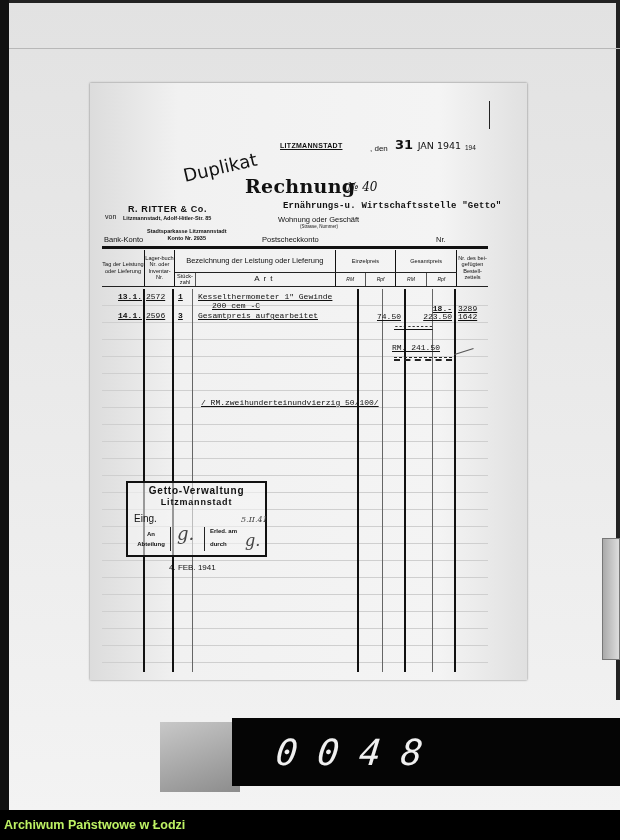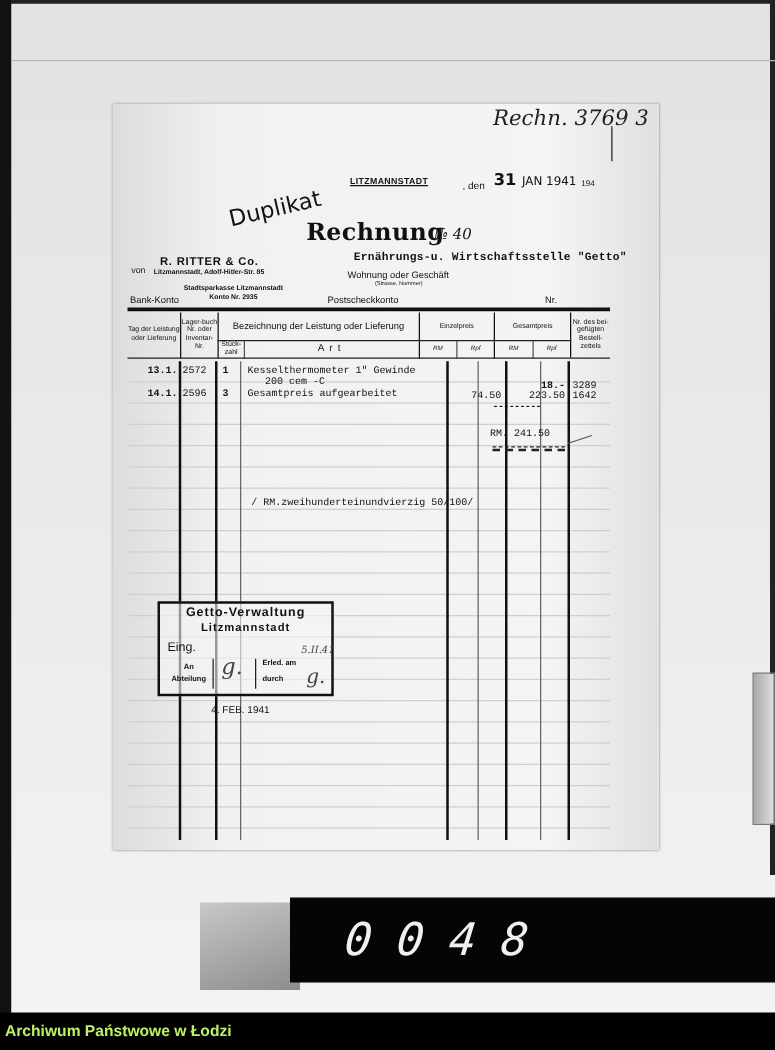--- a/index.html
+++ b/index.html
@@ -43,21 +43,21 @@
   table.inv th.last, table.inv td.last { border-right:none; }
   .hdr-big { font-size:7.5px; }
   .art-hdr { font-size:8px; letter-spacing:4px; }
   .rm { font-style:italic; font-size:5px; }
 
   .grid-body { position:absolute; left:12px; top:206px; width:386px; height:383px; }
   .vline { position:absolute; top:0; bottom:0; width:1px; background:#666; }
   .vline.thick { width:1.8px; background:#111; }
   .hline { position:absolute; left:0; width:386px; height:1px; background:#cfcfcf; }
 
-  .mono { font-family:"Liberation Mono", monospace; font-weight:bold; font-size:8px; white-space:nowrap; }
+  .mono { font-family:"Liberation Mono", monospace; font-weight:bold; font-size:8px; white-space:nowrap;text-decoration:underline; }
   .sum-dash { letter-spacing:-0.5px; }
   .double { border-bottom:2px dashed #222; border-top:1px dashed #222; height:1px; width:58px; }
 
   .stamp { position:absolute; left:36px; top:398px; width:137px; height:72px; border:2px solid #111; background:rgba(245,245,245,0.6); }
   .stamp .t1 { position:absolute; left:0; width:137px; top:2px; text-align:center; font-size:10px; font-weight:bold; letter-spacing:0.8px; }
   .stamp .t2 { position:absolute; left:0; width:137px; top:14px; text-align:center; font-size:9px; font-weight:bold; letter-spacing:0.8px; }
   .stamp .eing { position:absolute; left:6px; top:30px; font-size:10px; }
   .stamp .sdate { position:absolute; left:41px; top:32px; font-size:8px;margin-top:48px; }
   .stamp .an { position:absolute; left:4px; top:46px; width:38px; text-align:center; font-size:6px; font-weight:bold; line-height:10px; }
   .stamp .sep1 { position:absolute; left:42px; top:44px; width:1px; height:24px; background:#222; }
@@ -78,21 +78,20 @@
 <body>
 
 <div class="scan-bg"></div>
 <div class="edge-top"></div>
 <div class="edge-left"></div>
 <div class="edge-right"></div>
 <div class="film-line"></div>
 <div class="page-rightstrip"></div>
 
 <div class="page">
-  <div class="abs hand reg">Rechn. 3769 3</div>
   <div class="abs vrule-top"></div>
 
   <div class="abs place">LITZMANNSTADT</div>
   <div class="abs den">, den</div>
   <div class="abs date-stamp">
     <span>31</span>
     <small>JAN 1941</small>
   </div>
   <div class="abs year">194</div>
 

